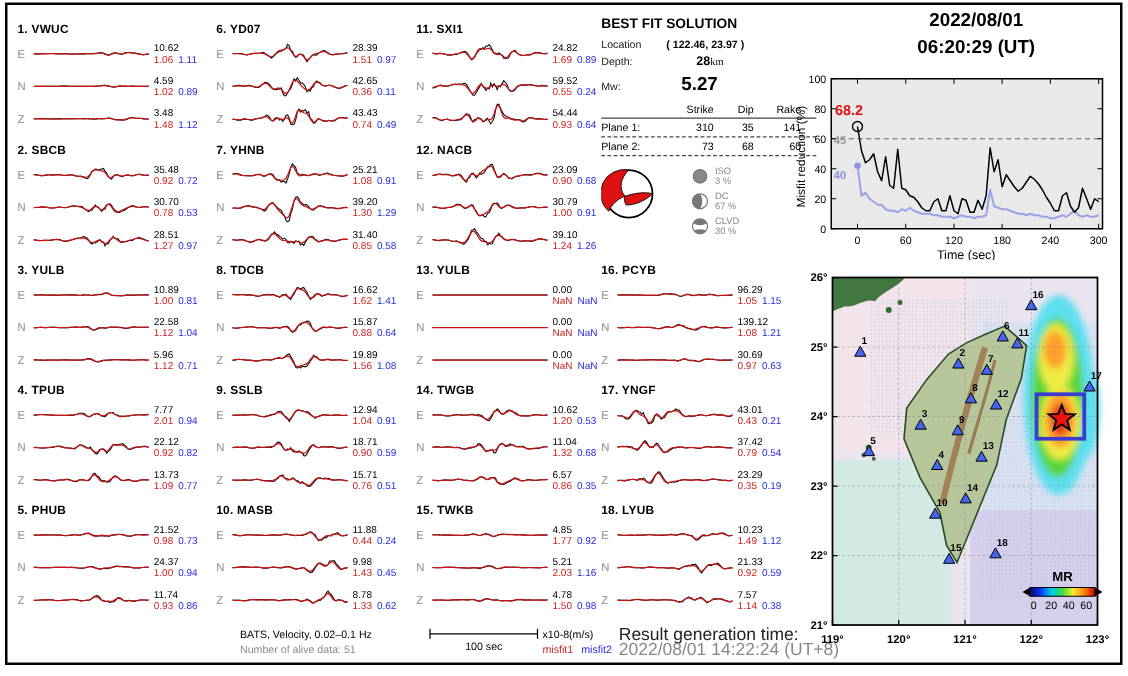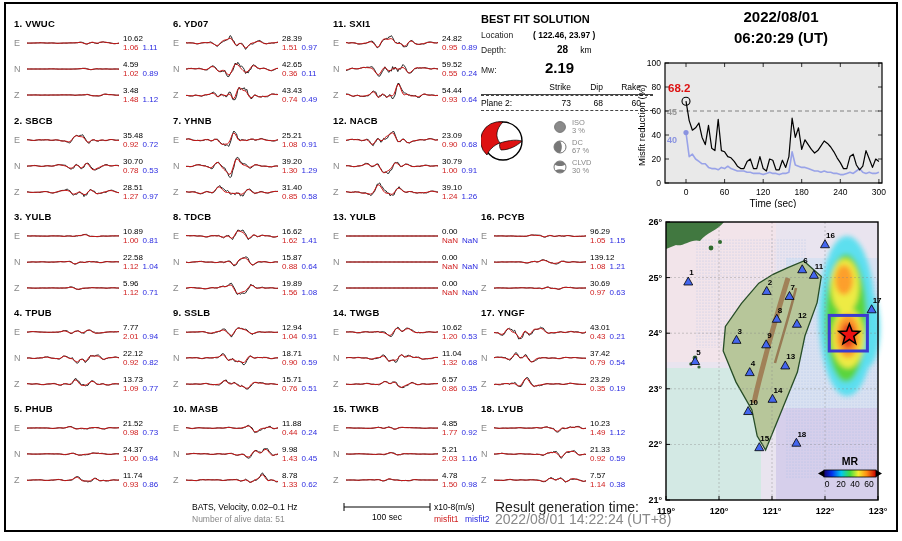--- a/index.html
+++ b/index.html
@@ -417,21 +417,21 @@
       <div class="station" style="left:333px;top:18px;">
         <div class="st-title"><span>11.</span> <span>SXI1</span></div>
         <div class="trace">
           <span class="comp">E</span>
           <svg width="96" height="26">
             <path d="M2.0,12.5L3.3,12.6L4.6,13.1L5.9,12.9L7.2,12.7L8.5,12.7L9.8,12.9L11.1,13.0L12.4,13.4L13.7,13.9L15.0,14.1L16.3,13.9L17.5,13.9L18.8,13.7L20.1,13.5L21.4,13.6L22.7,13.0L24.0,12.4L25.3,11.6L26.6,11.4L27.9,11.1L29.2,11.8L30.5,13.5L31.8,15.6L33.1,17.8L34.4,17.2L35.7,15.8L37.0,13.0L38.3,11.5L39.6,9.5L40.9,9.5L42.2,8.2L43.5,8.9L44.8,6.9L46.1,6.8L47.4,5.6L48.6,7.5L49.9,10.1L51.2,12.6L52.5,12.5L53.8,13.6L55.1,12.2L56.4,13.4L57.7,14.1L59.0,16.6L60.3,16.8L61.6,16.6L62.9,16.3L64.2,13.3L65.5,11.5L66.8,10.9L68.1,10.4L69.4,12.1L70.7,13.1L72.0,13.8L73.3,14.1L74.6,14.4L75.9,14.4L77.2,14.0L78.5,13.9L79.7,14.1L81.0,13.6L82.3,12.9L83.6,12.3L84.9,12.1L86.2,12.0L87.5,12.1L88.8,12.4L90.1,12.8L91.4,12.8L92.7,13.0L94.0,12.4" fill="none" stroke="#111" stroke-width="0.9"></path>
             <path d="M2.0,12.6L3.3,12.8L4.6,13.0L5.9,13.0L7.2,12.8L8.5,12.8L9.8,12.8L11.1,13.1L12.4,13.4L13.7,13.8L15.0,13.9L16.3,13.9L17.5,13.7L18.8,13.5L20.1,13.2L21.4,13.0L22.7,12.8L24.0,12.5L25.3,12.1L26.6,11.8L27.9,12.0L29.2,12.9L30.5,14.4L31.8,16.1L33.1,17.1L34.4,16.8L35.7,15.2L37.0,12.7L38.3,10.4L39.6,9.1L40.9,8.9L42.2,9.2L43.5,9.5L44.8,9.2L46.1,8.7L47.4,8.7L48.6,9.4L49.9,10.8L51.2,12.4L52.5,13.3L53.8,13.5L55.1,13.4L56.4,13.6L57.7,14.3L59.0,15.4L60.3,16.1L61.6,15.8L62.9,14.5L64.2,12.8L65.5,11.4L66.8,10.9L68.1,11.3L69.4,12.2L70.7,13.3L72.0,14.0L73.3,14.4L74.6,14.3L75.9,14.2L77.2,13.9L78.5,13.7L79.7,13.5L81.0,13.2L82.3,12.8L83.6,12.5L84.9,12.3L86.2,12.2L87.5,12.4L88.8,12.7L90.1,12.9L91.4,13.0L92.7,12.9L94.0,12.7" fill="none" stroke="#cc1111" stroke-width="1"></path>
           </svg>
           <div class="vals">
             <div class="amp">24.82</div>
-            <div><span class="m1">0.95</span><span class="m2">0.89</span></div>
+            <div><span class="m1">1.69</span><span class="m2">0.89</span></div>
           </div>
         </div>
         <div class="trace">
           <span class="comp">N</span>
           <svg width="96" height="26">
             <path d="M2.0,14.5L3.3,14.2L4.6,13.7L5.9,13.0L7.2,12.4L8.5,12.1L9.8,12.7L11.1,12.8L12.4,12.9L13.7,12.8L15.0,12.7L16.3,12.2L17.5,12.0L18.8,11.4L20.1,11.4L21.4,11.7L22.7,11.2L24.0,11.2L25.3,11.4L26.6,10.9L27.9,10.7L29.2,11.6L30.5,13.7L31.8,16.2L33.1,18.2L34.4,20.1L35.7,20.2L37.0,18.0L38.3,15.7L39.6,13.7L40.9,10.8L42.2,13.0L43.5,14.6L44.8,16.4L46.1,14.4L47.4,15.1L48.6,10.6L49.9,13.5L51.2,11.0L52.5,12.6L53.8,15.6L55.1,12.6L56.4,13.3L57.7,10.7L59.0,8.5L60.3,9.8L61.6,11.7L62.9,15.2L64.2,16.8L65.5,17.1L66.8,16.8L68.1,15.8L69.4,13.8L70.7,12.7L72.0,12.6L73.3,11.8L74.6,12.3L75.9,11.9L77.2,12.1L78.5,11.8L79.7,11.8L81.0,11.7L82.3,12.0L83.6,12.2L84.9,12.6L86.2,12.9L87.5,13.0L88.8,12.5L90.1,12.3L91.4,12.5L92.7,12.7L94.0,12.9" fill="none" stroke="#111" stroke-width="0.9"></path>
             <path d="M2.0,14.0L3.3,13.7L4.6,13.3L5.9,12.8L7.2,12.5L8.5,12.4L9.8,12.5L11.1,12.7L12.4,12.8L13.7,12.8L15.0,12.6L16.3,12.2L17.5,11.9L18.8,11.6L20.1,11.4L21.4,11.5L22.7,11.6L24.0,11.7L25.3,11.8L26.6,12.0L27.9,12.4L29.2,13.4L30.5,15.0L31.8,16.8L33.1,18.2L34.4,18.7L35.7,17.9L37.0,16.0L38.3,13.7L39.6,12.1L40.9,11.6L42.2,12.4L43.5,13.7L44.8,14.6L46.1,14.6L47.4,13.8L48.6,12.8L49.9,12.1L51.2,12.2L52.5,12.7L53.8,13.2L55.1,13.0L56.4,12.4L57.7,11.7L59.0,11.5L60.3,12.2L61.6,13.7L62.9,15.4L64.2,16.6L65.5,16.9L66.8,16.2L68.1,14.9L69.4,13.6L70.7,12.5L72.0,12.0L73.3,11.8L74.6,11.8L75.9,11.9L77.2,12.0L78.5,11.9L79.7,11.9L81.0,12.0L82.3,12.2L83.6,12.5L84.9,12.7L86.2,12.9L87.5,12.9L88.8,12.7L90.1,12.6L91.4,12.6L92.7,12.8L94.0,13.1" fill="none" stroke="#cc1111" stroke-width="1"></path>
           </svg>
           <div class="vals">
             <div class="amp">59.52</div>
@@ -706,34 +706,40 @@
 
   <div id="bestfit">
     <div id="bf-title">BEST FIT SOLUTION</div>
     <div class="bf-row">
       <span class="bf-label">Location</span>
       <span class="bf-bold">( 122.46,  23.97 )</span>
     </div>
     <div class="bf-row">
       <span class="bf-label">Depth:</span>
       <span id="depth-val" style="margin-left:24px;">28</span>
-      <span style="margin-left:12px;">km</span>
+      <span style="margin-left:0;font-family:Liberation Serif, serif;">km</span>
     </div>
     <div class="bf-row">
       <span class="bf-label">Mw:</span>
-      <span id="mw-val" style="margin-left:12px;">2.19</span>
+      <span id="mw-val" style="margin-left:12px;">5.27</span>
     </div>
     <div id="bf-table">
       <div class="bf-tr">
         <div></div>
         <div>Strike</div>
         <div>Dip</div>
         <div>Rake</div>
       </div>
       <div class="bf-hr2"></div>
+      <div class="bf-tr">
+        <div>Plane 1:</div>
+        <div>310</div>
+        <div>35</div>
+        <div>141</div>
+      </div>
       <div class="bf-hr"></div>
       <div class="bf-tr">
         <div>Plane 2:</div>
         <div>73</div>
         <div>68</div>
         <div>60</div>
       </div>
       <div class="bf-hr"></div>
     </div>
     <div id="mech">

